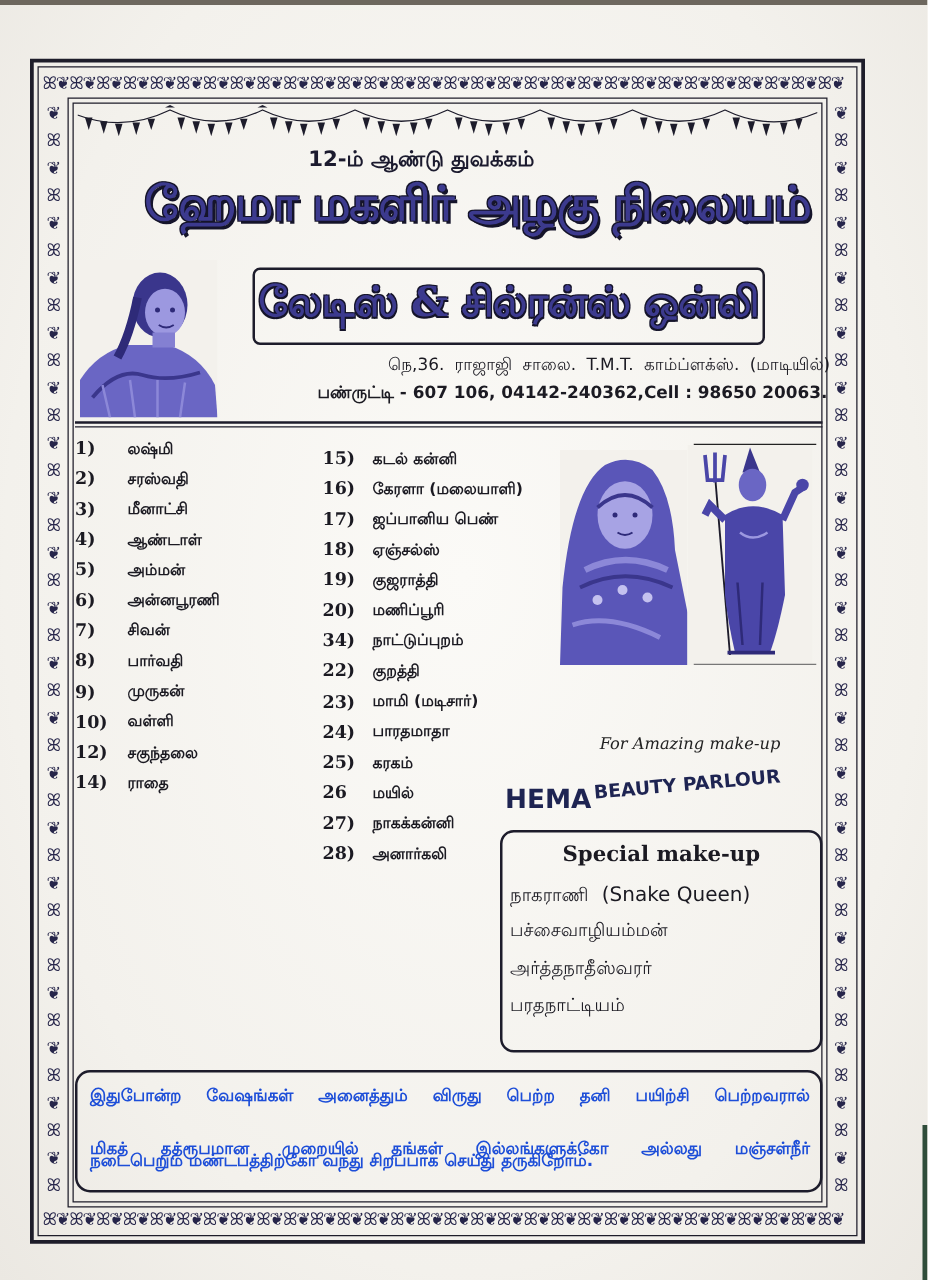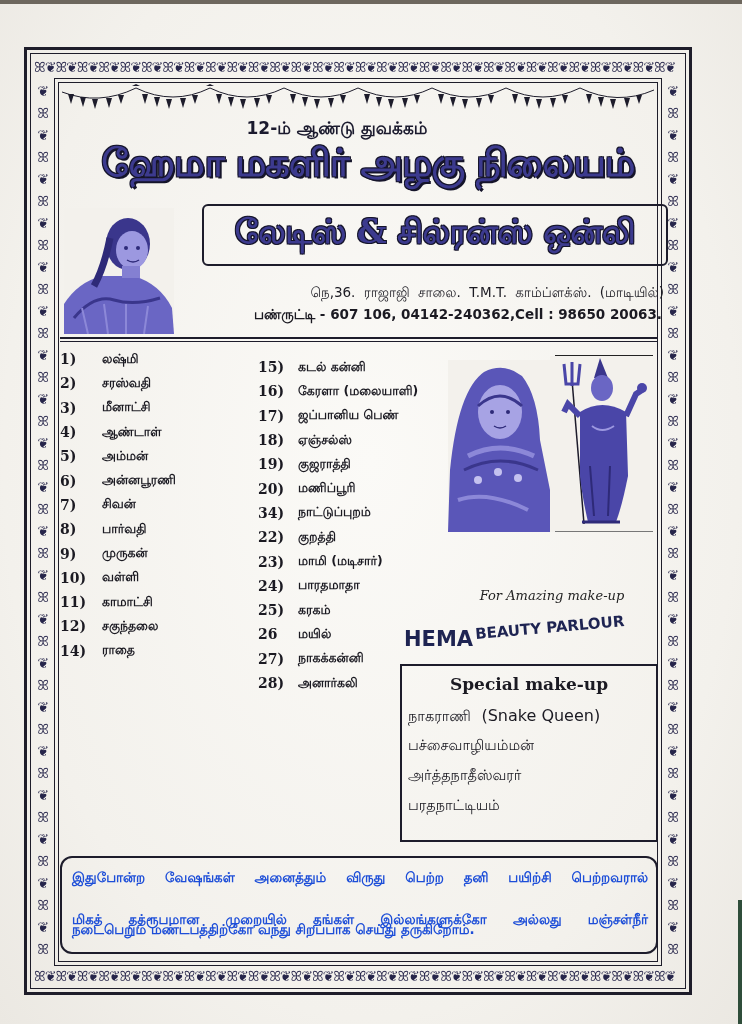--- a/index.html
+++ b/index.html
@@ -26,32 +26,32 @@
   .border-band { position:absolute; overflow:hidden; color:#26254a; font-family:"DejaVu Sans", sans-serif; }
   .band-top { left:34px; top:57px; width:648px; height:20px; font-size:14px; line-height:20px; letter-spacing:-1px; white-space:nowrap; }
   .band-bottom { left:34px; top:966px; width:648px; height:20px; font-size:14px; line-height:20px; letter-spacing:-1px; white-space:nowrap; }
   .band-left { left:34px; top:80px; width:18px; height:884px; font-size:14px; line-height:22px; text-align:center; word-break:break-all; }
   .band-right { left:664px; top:80px; width:18px; height:884px; font-size:14px; line-height:22px; text-align:center; word-break:break-all; }
 
   .bunting { position:absolute; left:62px; top:84px; width:592px; height:26px; }
 
   .year-line { position:absolute; left:0; width:674px; top:118px; text-align:center;
     font-family:"DejaVu Sans", sans-serif; font-weight:bold; font-size:17px; color:#1b1a2e; }
-  .title-main { position:absolute; left:68px; top:140px; width:600px; text-align:center;
+  .title-main { position:absolute; left:82px; top:140px; width:600px; text-align:center;
     font-family:"DejaVu Serif", serif; font-weight:bold; font-size:38px; letter-spacing:-1px;
     color:#3c3a8e; text-shadow:2px 2px 0 #15142a, -1px -1px 0 #15142a, 1px -1px 0 #15142a, -1px 1px 0 #15142a; white-space:nowrap; }
 
   .photo { position:absolute; overflow:hidden; }
   .photo-woman1 { left:64px; top:208px; width:110px; height:126px; }
   .photo-woman2 { left:448px; top:360px; width:102px; height:172px; }
   .photo-shiva { left:550px; top:356px; width:100px; height:176px; }
   .shiva-top-rule { position:absolute; left:555px; top:355px; width:98px; height:1px; background:#222; }
   .shiva-bottom-rule { position:absolute; left:555px; top:531px; width:98px; height:1px; background:#777; }
 
-  .ladies-box { position:absolute; left:202px; top:204px; width:466px; height:62px;
+  .ladies-box { position:absolute; left:202px; top:214px; width:410px; height:62px;
     border:2px solid #1d1c2b; border-radius:6px; box-sizing:border-box; }
   .ladies-text { position:absolute; left:0; top:6px; width:100%; text-align:center;
     font-family:"DejaVu Serif", serif; font-weight:bold; font-size:33px; color:#3c3a8e;
     text-shadow:1px 1px 0 #15142a, -1px -1px 0 #15142a, 1px -1px 0 #15142a, -1px 1px 0 #15142a; white-space:nowrap; letter-spacing:-0.5px; }
 
   .address1 { position:absolute; left:224px; top:284px; width:440px; text-align:right;
     font-family:"DejaVu Sans", sans-serif; font-size:13.5px; color:#1b1a22; white-space:nowrap; word-spacing:4px; }
   .address2 { position:absolute; left:200px; top:306px; width:462px; text-align:right;
     font-family:"DejaVu Sans", sans-serif; font-size:13.5px; font-weight:bold; color:#1b1a22; white-space:nowrap; }
 
@@ -69,21 +69,21 @@
   .amazing { position:absolute; left:442px; top:588px; width:220px; text-align:center;
     font-family:"DejaVu Serif", serif; font-style:italic; font-size:13px; color:#222; }
   .hema-brand { position:absolute; left:404px; top:618px; width:260px; height:36px;
     font-family:"DejaVu Sans", sans-serif; font-weight:bold; color:#1e2452; white-space:nowrap; }
   .hema-brand .big { font-size:21px; }
   .hema-brand .small { font-size:15px; }
   .hema-brand .arc1 { position:absolute; left:0; top:9px; }
   .hema-brand .arc2 { position:absolute; left:72px; top:7px; transform:rotate(-5deg); transform-origin:left bottom; }
 
   .special-box { position:absolute; left:400px; top:664px; width:258px; height:178px;
-    border:2px solid #1d1c2b; border-radius:0; box-sizing:border-box; }
+    border:2px solid #1d1c2b; border-radius:11px; box-sizing:border-box; }
   .special-title { position:absolute; left:0; width:100%; top:8px; text-align:center;
     font-family:"DejaVu Serif", serif; font-weight:bold; font-size:17px; color:#1b1a22; }
   .special-item { position:absolute; left:6px; font-family:"DejaVu Sans", sans-serif; font-size:14.5px; color:#1b1a22; white-space:nowrap; }
 
   .footer-box { position:absolute; left:60px; top:856px; width:598px; height:98px;
     border:2px solid #1d1c2b; border-radius:12px; box-sizing:border-box; }
   .footer-line { position:absolute; left:10px; width:576px;
     font-family:"DejaVu Sans", sans-serif; font-weight:bold; font-size:13.4px; color:#1d4ed8;
     white-space:nowrap; text-align:justify; text-align-last:justify; }
 </style>
@@ -216,24 +216,20 @@
     </li>
   <li>
       <span class="num">9)</span>
       <span class="name">முருகன்</span>
     </li>
   <li>
       <span class="num">10)</span>
       <span class="name">வள்ளி</span>
     </li>
   <li>
-      <span class="num">11)</span>
-      <span class="name">காமாட்சி</span>
-    </li>
-  <li>
       <span class="num">12)</span>
       <span class="name">சகுந்தலை</span>
     </li>
   <li>
       <span class="num">14)</span>
       <span class="name">ராதை</span>
     </li>
 </ul>
 
 <ul class="list list-right">

